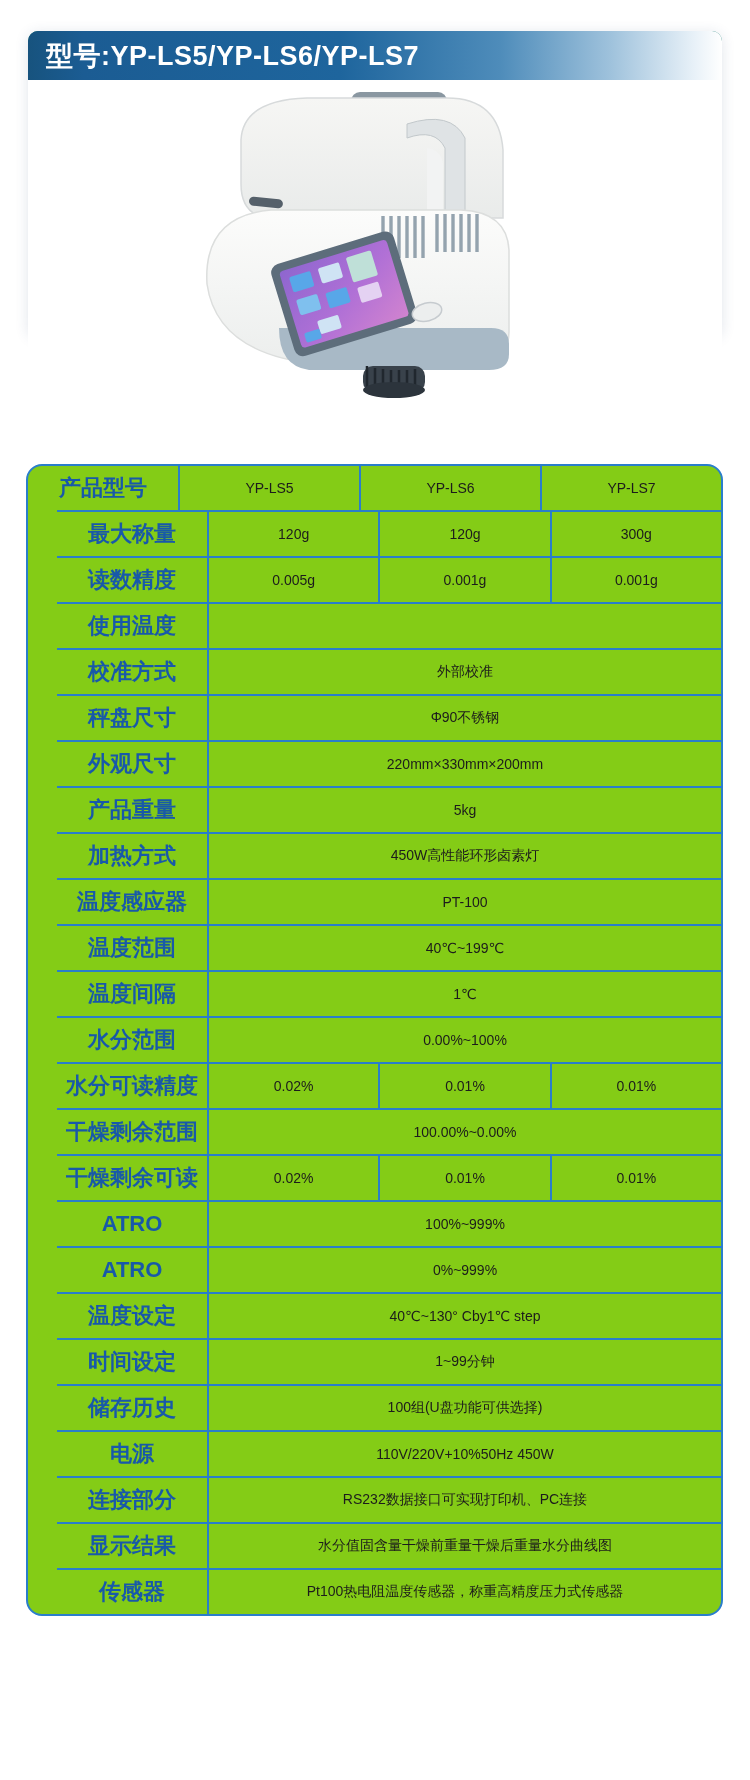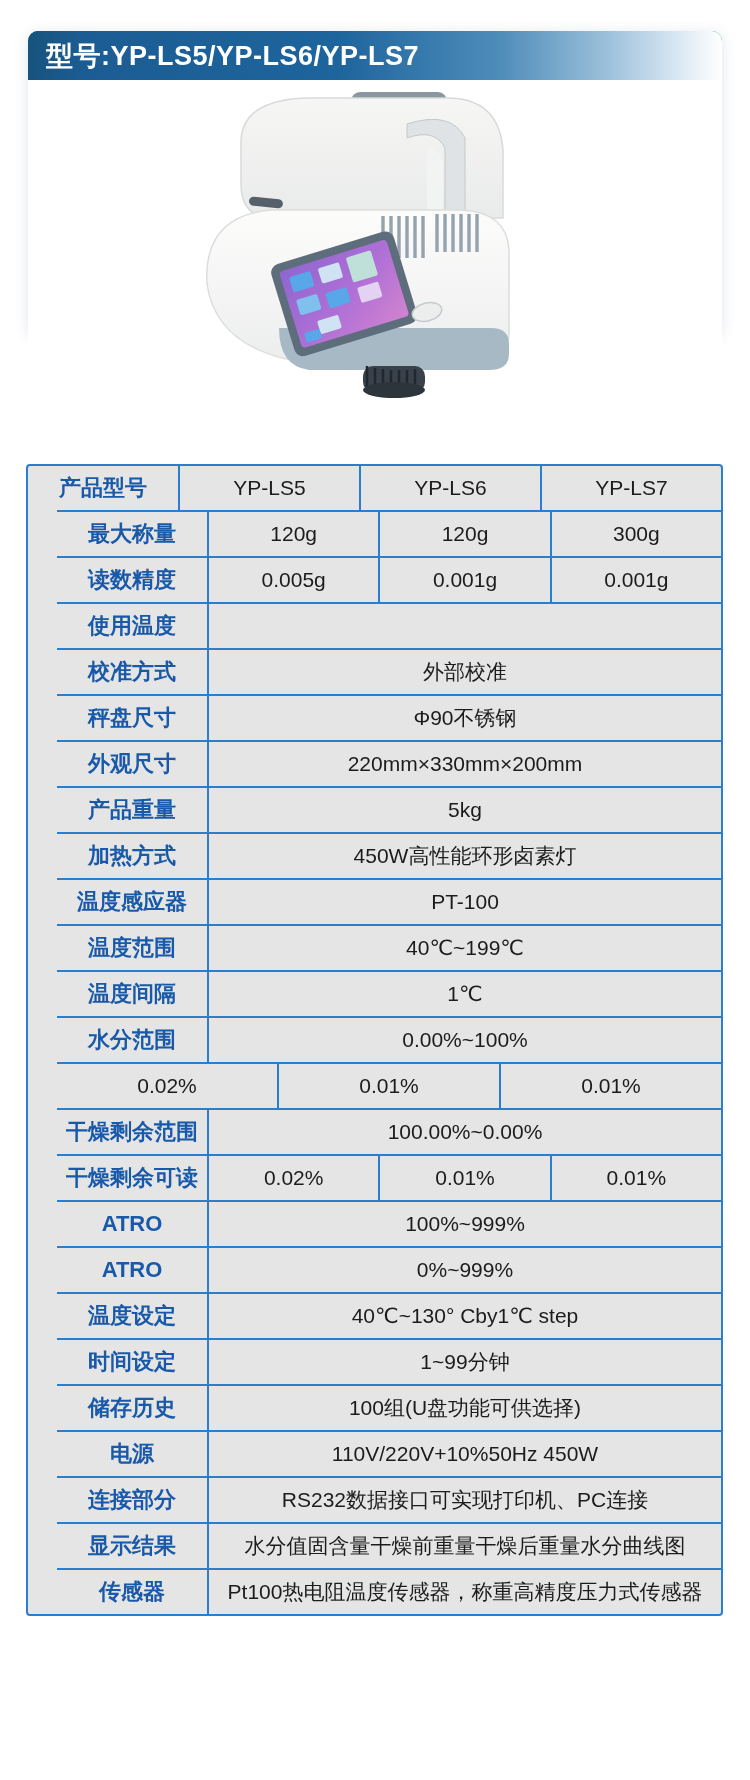--- a/index.html
+++ b/index.html
@@ -25,33 +25,33 @@
     padding-left:18px;white-space:nowrap;
   }
   .img-area{
     position:absolute;left:0;top:49px;width:100%;height:350px;
     display:flex;align-items:center;justify-content:center;
     border-radius:0 0 10px 10px;overflow:hidden;background:#ffffff;
   }
   
   .spec-table{
     position:absolute;left:26px;top:464px;width:693px;
-    border:2px solid #2a7ecb;border-radius:4px;
-    background:#e5e5e5;overflow:hidden;
+    border:2px solid #2a7ecb;border-radius:16px;
+    background:#84cc16;overflow:hidden;
   }
   .t-row{display:flex;height:44px;}
   .t-row + .t-row{border-top:2px solid #2a7ecb;margin-left:29px;}
   .t-label{
     width:150px;flex:0 0 150px;border-right:2px solid #2a7ecb;
     display:flex;align-items:center;justify-content:center;
     color:#1859a9;font-weight:bold;font-size:22px;white-space:nowrap;
   }
   .t-cell{
     flex:1;display:flex;align-items:center;justify-content:center;
-    color:#1c1c1c;font-size:21px;white-space:nowrap;
+    color:#1c1c1c;font-size:14px;white-space:nowrap;
   }
   .t-cell + .t-cell{border-left:2px solid #2a7ecb;}
   .t-span{flex:3;}
 </style>
 </head>
 <body>
 
 <div class="card">
   <div class="band">
     <span class="band-title">型号:YP-LS5/YP-LS6/YP-LS7</span>
@@ -181,20 +181,21 @@
     </div>
     <div class="t-row">
       <div class="t-label">温度间隔</div>
       <div class="t-cell t-span">1℃</div>
     </div>
     <div class="t-row">
       <div class="t-label">水分范围</div>
       <div class="t-cell t-span">0.00%~100%</div>
     </div>
     <div class="t-row">
+      <div class="t-label">水分可读精度</div>
       <div class="t-cell">0.02%</div>
       <div class="t-cell">0.01%</div>
       <div class="t-cell">0.01%</div>
     </div>
     <div class="t-row">
       <div class="t-label">干燥剩余范围</div>
       <div class="t-cell t-span">100.00%~0.00%</div>
     </div>
     <div class="t-row">
       <div class="t-label">干燥剩余可读</div>

